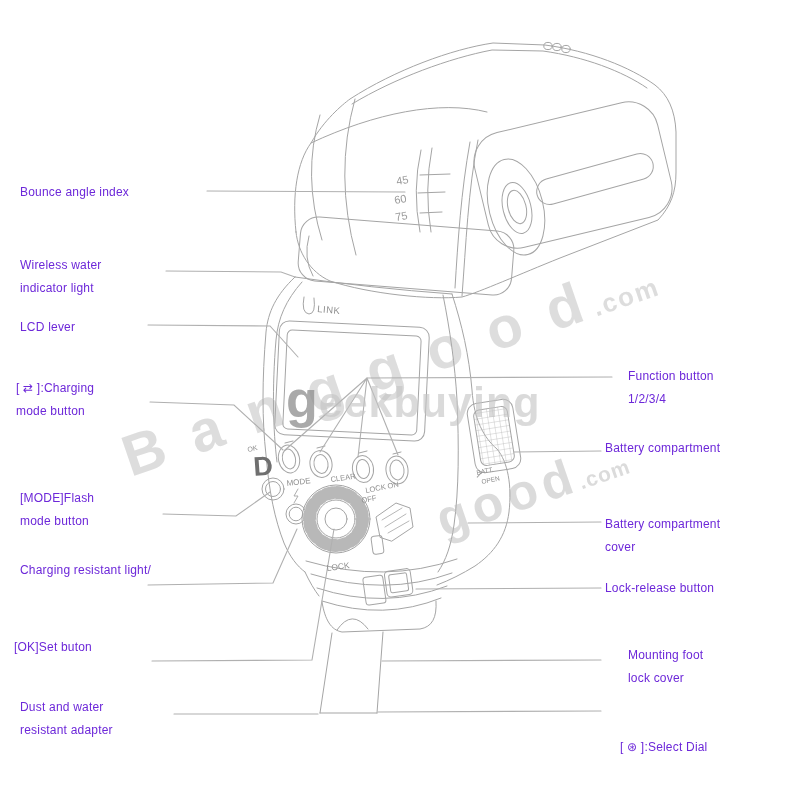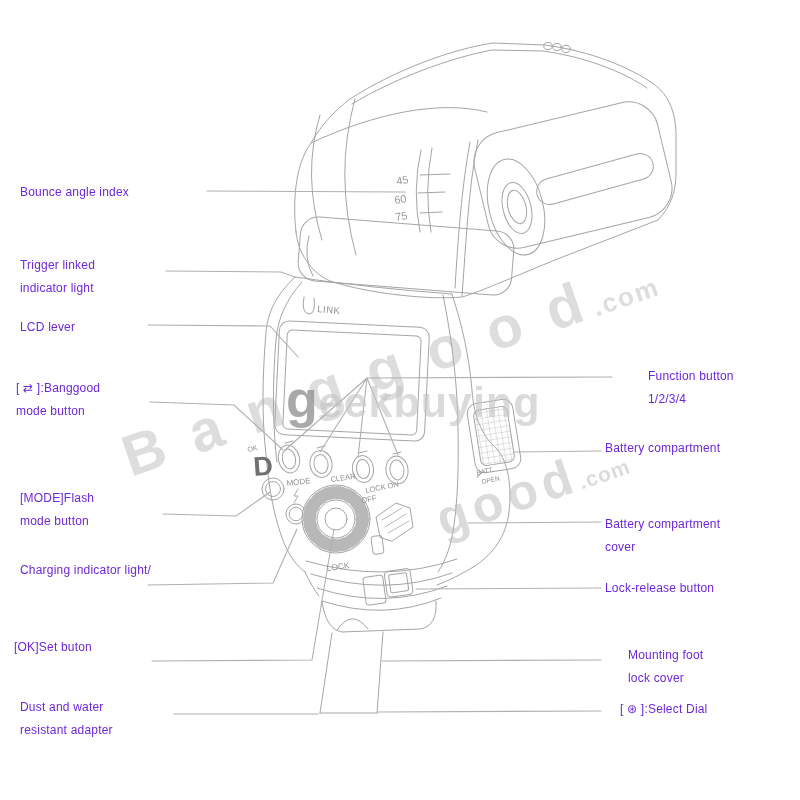--- a/index.html
+++ b/index.html
@@ -181,60 +181,60 @@
 </svg>
 
 <div class="wm wm-bang"><span>Banggood</span><span class="dot">.com</span></div>
 <div class="wm wm-geek"><span class="g1">g</span><span class="g2">eekbuying</span></div>
 <div class="wm wm-good"><span>good</span><span class="dot">.com</span></div>
 
 <div class="label" style="left:20px;top:181px">
   <div>Bounce angle index</div>
 </div>
 <div class="label" style="left:20px;top:254px">
-  <div>Trigger linked</div>
+  <div>Wireless water</div>
   <div>indicator light</div>
 </div>
 <div class="label" style="left:20px;top:316px">
   <div>LCD lever</div>
 </div>
 <div class="label" style="left:16px;top:377px">
-  <div>[ ⇄ ]:Banggood</div>
+  <div>[ ⇄ ]:Charging</div>
   <div>mode button</div>
 </div>
 <div class="label" style="left:20px;top:487px">
   <div>[MODE]Flash</div>
   <div>mode button</div>
 </div>
 <div class="label" style="left:20px;top:559px">
-  <div>Charging indicator light/</div>
+  <div>Charging resistant light/</div>
 </div>
 <div class="label" style="left:14px;top:636px">
   <div>[OK]Set buton</div>
 </div>
 <div class="label" style="left:20px;top:696px">
   <div>Dust and water</div>
   <div>resistant adapter</div>
 </div>
 
-<div class="label" style="left:648px;top:365px">
+<div class="label" style="left:628px;top:365px">
   <div>Function button</div>
   <div>1/2/3/4</div>
 </div>
 <div class="label" style="left:605px;top:437px">
   <div>Battery compartment</div>
 </div>
 <div class="label" style="left:605px;top:513px">
   <div>Battery compartment</div>
   <div>cover</div>
 </div>
 <div class="label" style="left:605px;top:577px">
   <div>Lock-release button</div>
 </div>
 <div class="label" style="left:628px;top:644px">
   <div>Mounting foot</div>
   <div>lock cover</div>
 </div>
-<div class="label" style="left:620px;top:698px">
+<div class="label" style="left:620px;top:736px">
   <div>[ ⊛ ]:Select Dial</div>
 </div>
 
 </div>
 
 </body></html>

